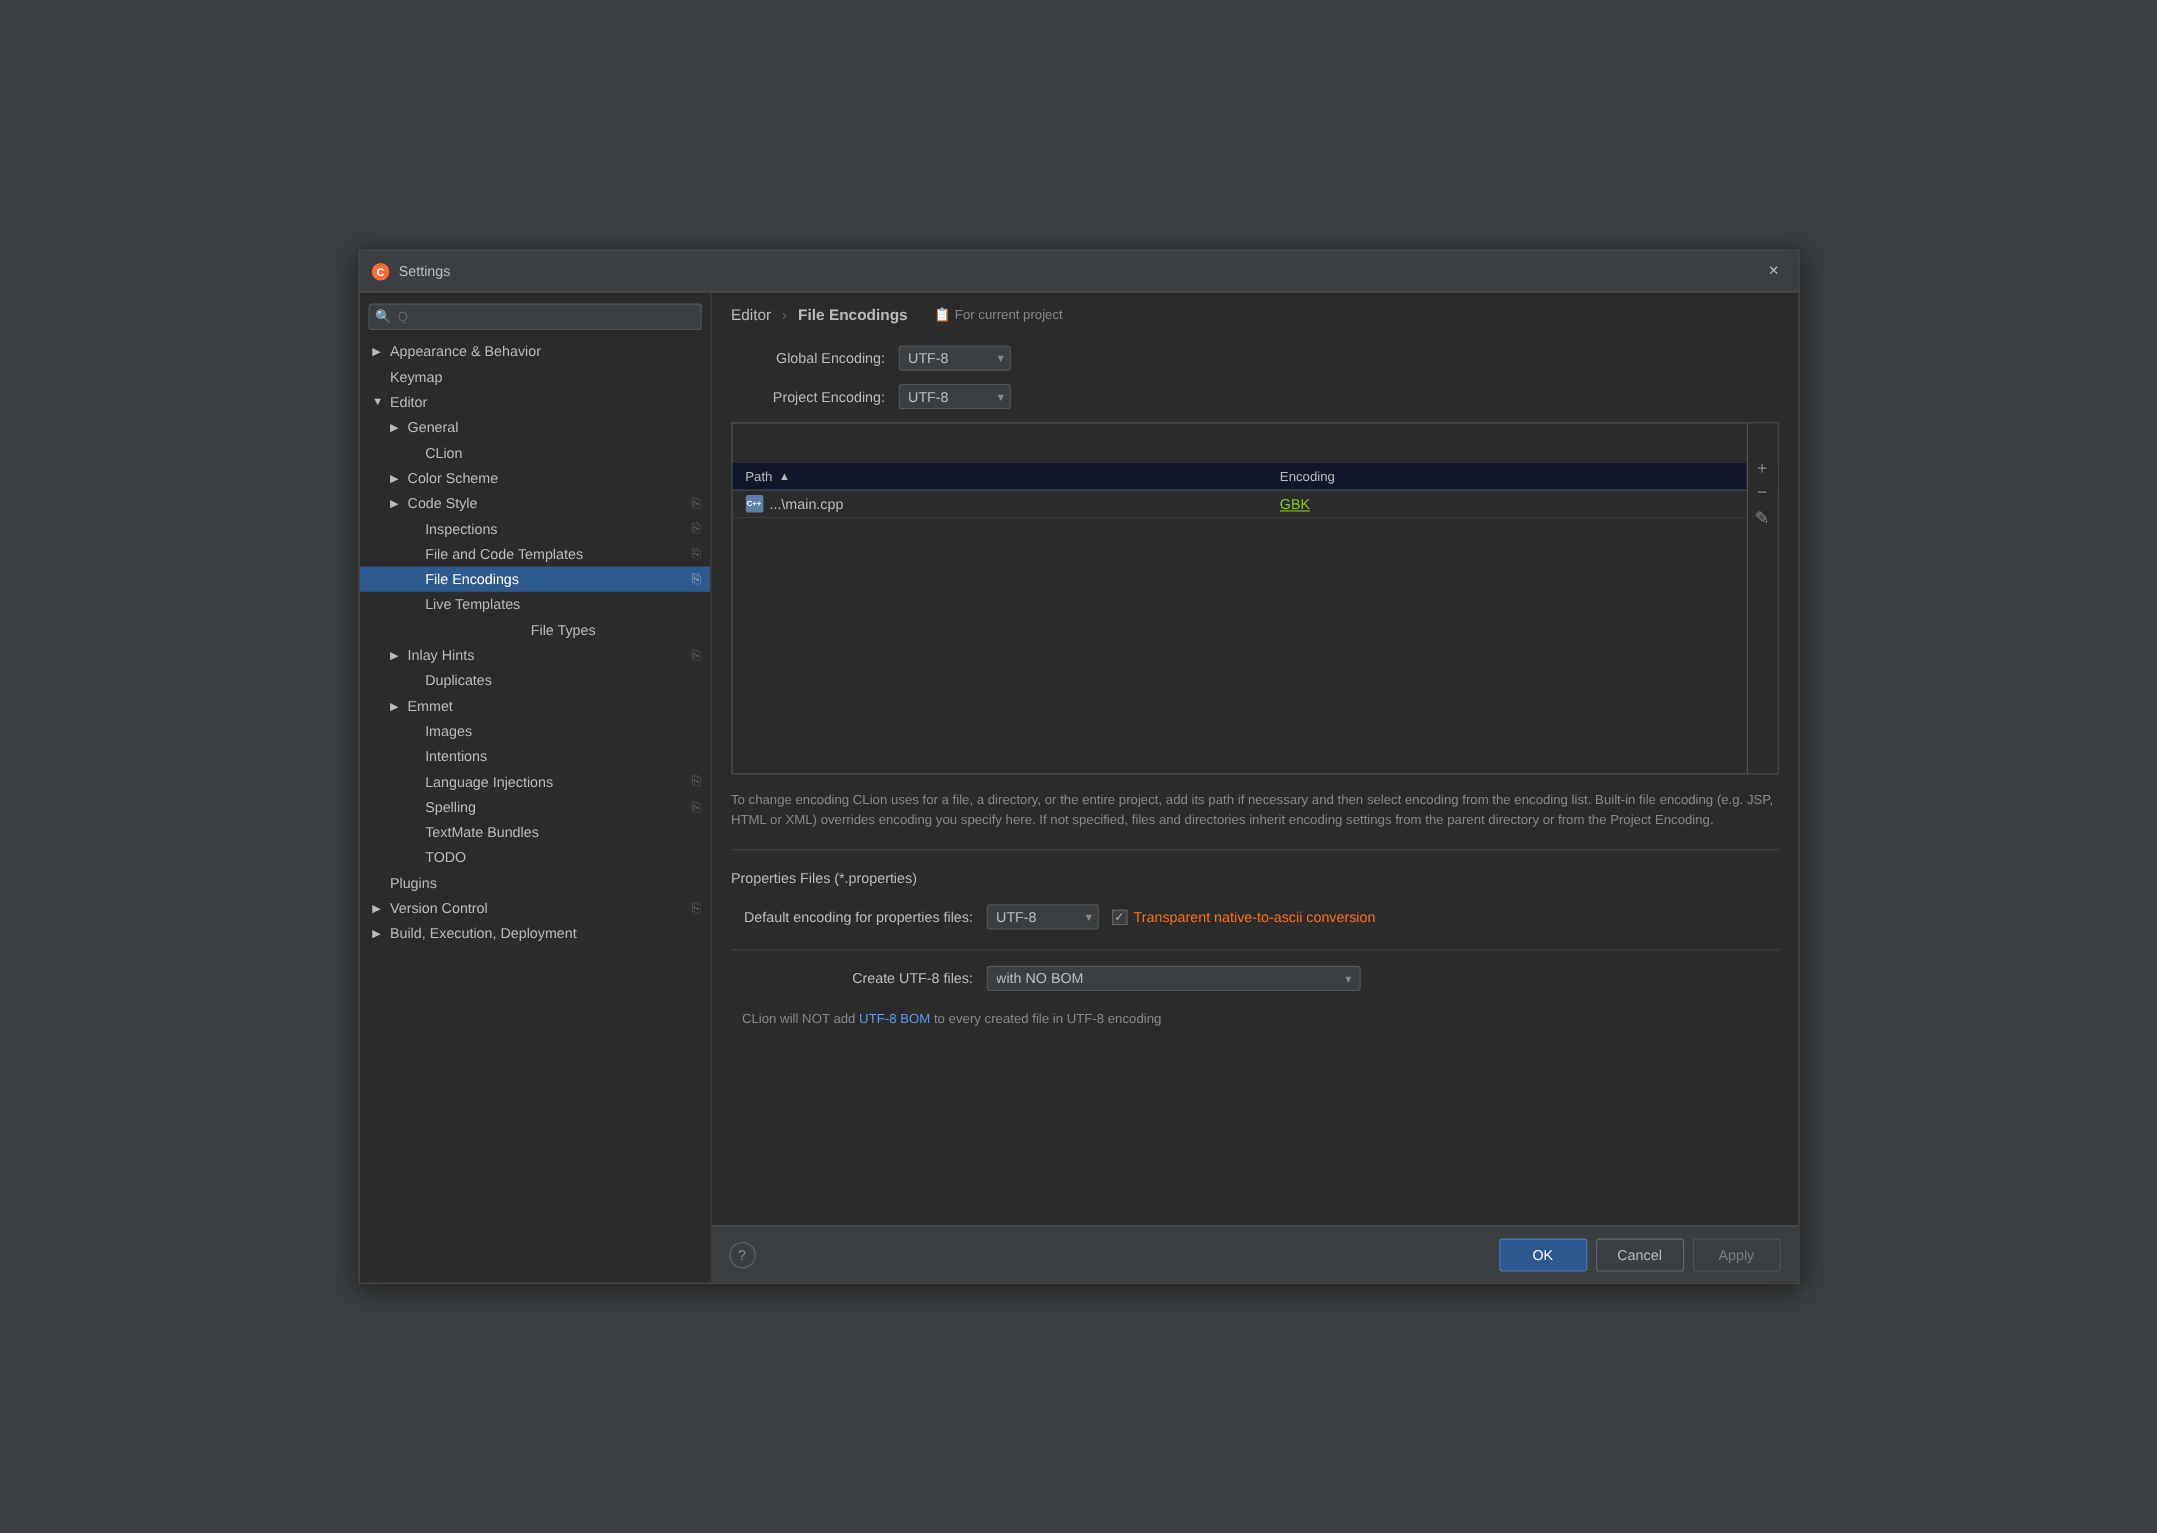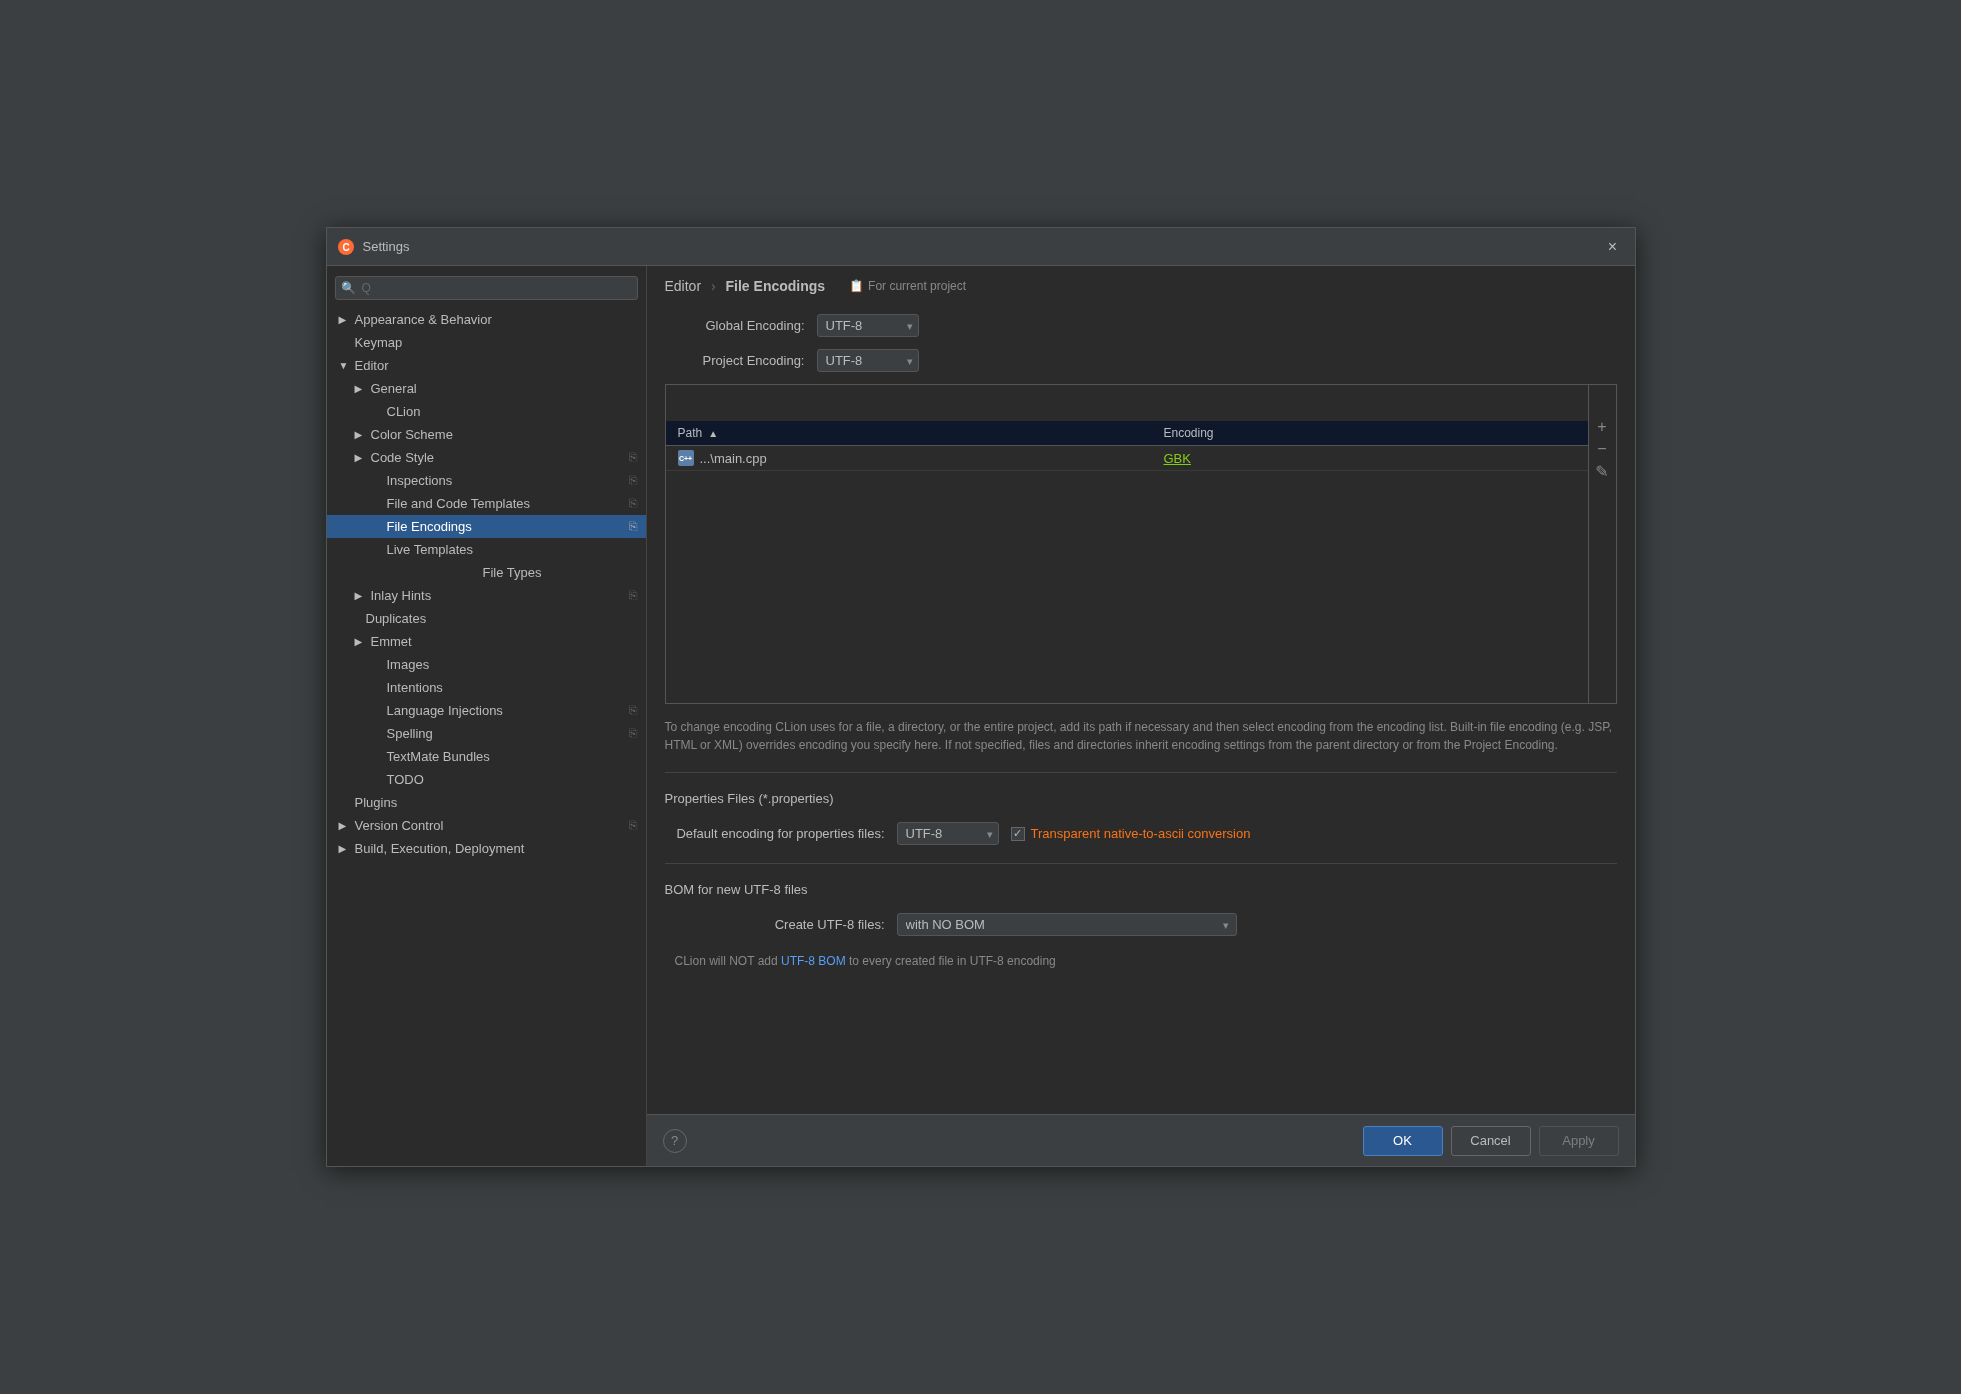--- a/index.html
+++ b/index.html
@@ -546,21 +546,21 @@
         <span class="arrow">&nbsp;</span>
         <span class="tree-item-label">File Types</span>
       </div>
 
       <div class="tree-item" style="padding-left: 28px;">
         <span class="arrow">▶</span>
         <span class="tree-item-label">Inlay Hints</span>
         <span class="copy-icon">⎘</span>
       </div>
 
-      <div class="tree-item" style="padding-left: 23px;">
+      <div class="tree-item" style="padding-left: 44px;">
         <span class="arrow">&nbsp;</span>
         <span class="tree-item-label">Duplicates</span>
       </div>
 
       <div class="tree-item" style="padding-left: 28px;">
         <span class="arrow">▶</span>
         <span class="tree-item-label">Emmet</span>
       </div>
 
       <div class="tree-item" style="padding-left: 44px;">
@@ -689,21 +689,20 @@
               <option>GBK</option>
             </select>
           </div>
           <div class="checkbox-row">
             <div class="checkbox-box checked"></div>
             <span class="checkbox-label">Transparent native-to-ascii conversion</span>
           </div>
         </div>
 
         <hr class="section-divider">
-        <div class="section-title">BOM for new UTF-8 files</div>
         <div class="props-row">
           <span class="props-label">Create UTF-8 files:</span>
           <div class="bom-select-wrapper">
             <select class="bom-select">
               <option>with NO BOM</option>
               <option>with BOM</option>
             </select>
           </div>
         </div>
         <div class="bom-info-text">

